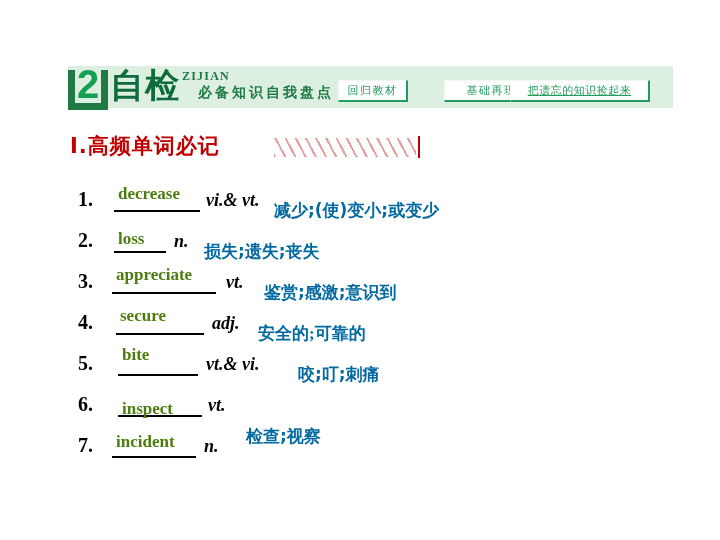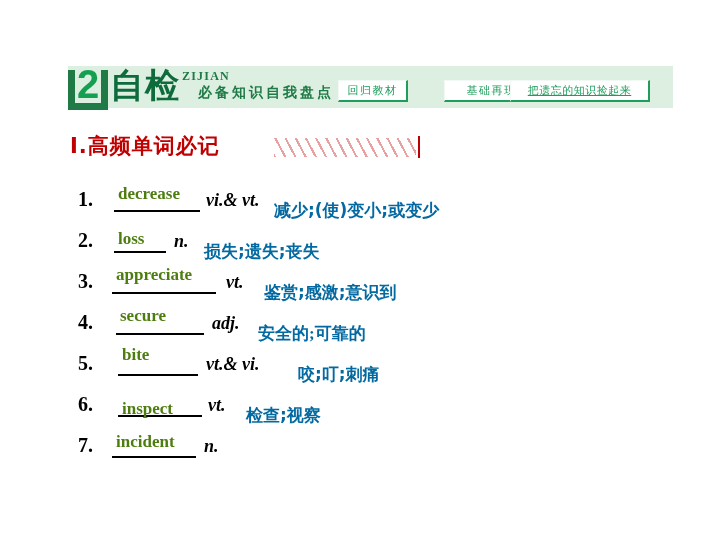--- a/index.html
+++ b/index.html
@@ -266,21 +266,21 @@
       <span class="v-blank" style="left: 40px; width: 80px;"></span>
       <span class="v-word" style="left: 44px; top: 5px;">bite</span>
       <span class="v-pos" style="left: 128px;">vt.&amp; vi.</span>
       <span class="v-def" style="left: 196px; margin-left: 24px;">咬;叮;刺痛</span>
     </div>
     <div class="vocab-row">
       <span class="v-num">6.</span>
       <span class="v-blank" style="left: 40px; width: 84px;"></span>
       <span class="v-word" style="left: 44px; top: 18px;">inspect</span>
       <span class="v-pos" style="left: 130px;">vt.</span>
-      <span class="v-def" style="left: 168px;">检查;视察</span>
+      <span class="v-def" style="left: 168px; margin-top: 21px;">检查;视察</span>
     </div>
     <div class="vocab-row">
       <span class="v-num">7.</span>
       <span class="v-blank" style="left: 34px; width: 84px;"></span>
       <span class="v-word" style="left: 38px; top: 10px;">incident</span>
       <span class="v-pos" style="left: 126px;">n.</span>
     </div>
   </div>
 
 </body></html>

